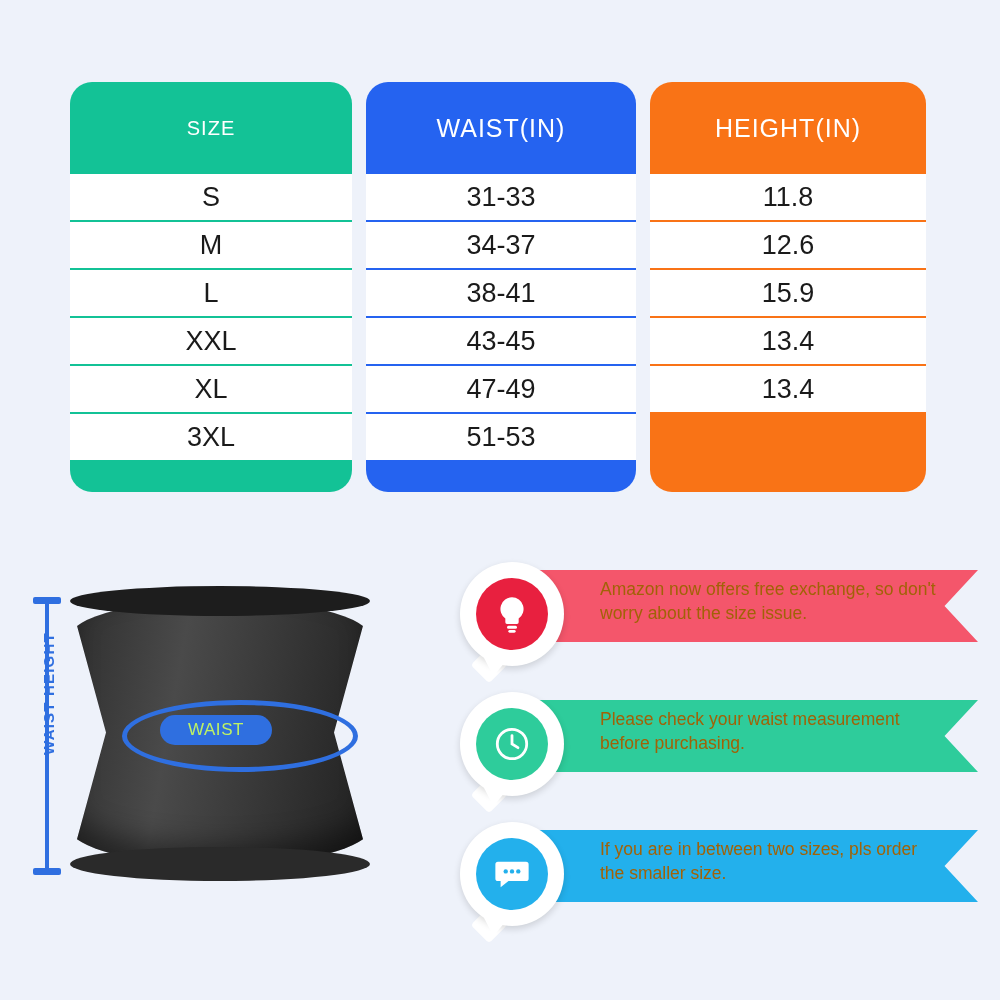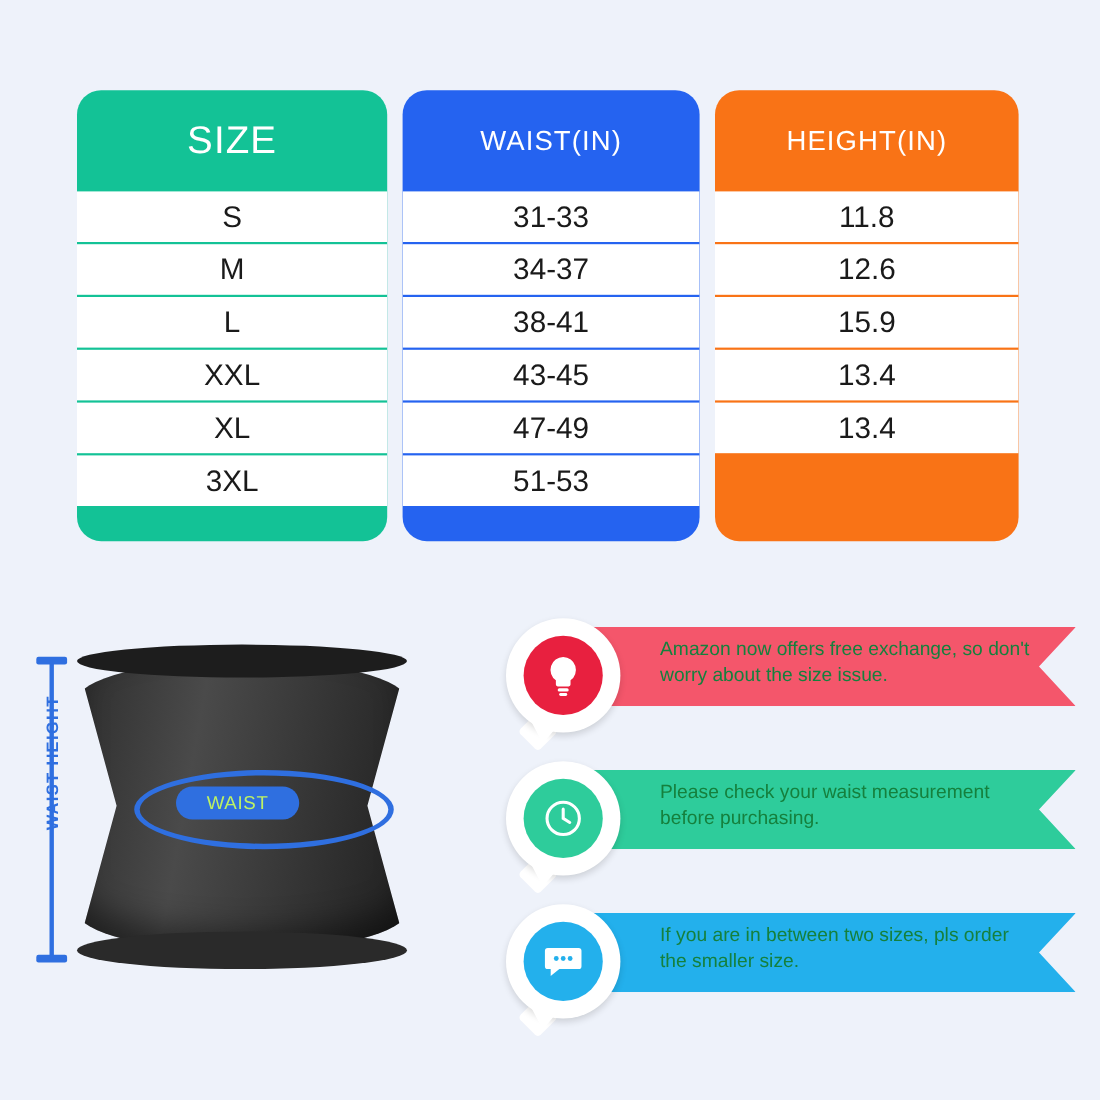--- a/index.html
+++ b/index.html
@@ -33,21 +33,21 @@
   .col-size   { width: 282px; background: #13c296; }
   .col-waist  { width: 270px; background: #2563f0; }
   .col-height { width: 276px; background: #f97316; }
 
   .col-head {
     height: 92px;
     display: flex;
     align-items: center;
     justify-content: center;
     color: #ffffff;
-    font-size: 35px;
+    font-size: 20px;
     letter-spacing: 1px;
     font-weight: 400;
   }
   .col-head.small { font-size: 25px; }
 
   .cell {
     height: 46px;
     background: #ffffff;
     margin: 0 0 2px 0;
     display: flex;
@@ -187,21 +187,21 @@
   }
   .ribbon-1 { background: #f4566b; }
   .ribbon-2 { background: #2ecc9b; }
   .ribbon-3 { background: #23b0ec; }
 
   .note-text {
     position: absolute;
     left: 140px;
     top: 16px;
     width: 340px;
-    color: #15803d;
+    color: #a16207;
     font-size: 17.5px;
     line-height: 1.35;
   }
 
   .badge {
     position: absolute;
     left: 0px;
     top: 0px;
     width: 104px;
     height: 104px;

